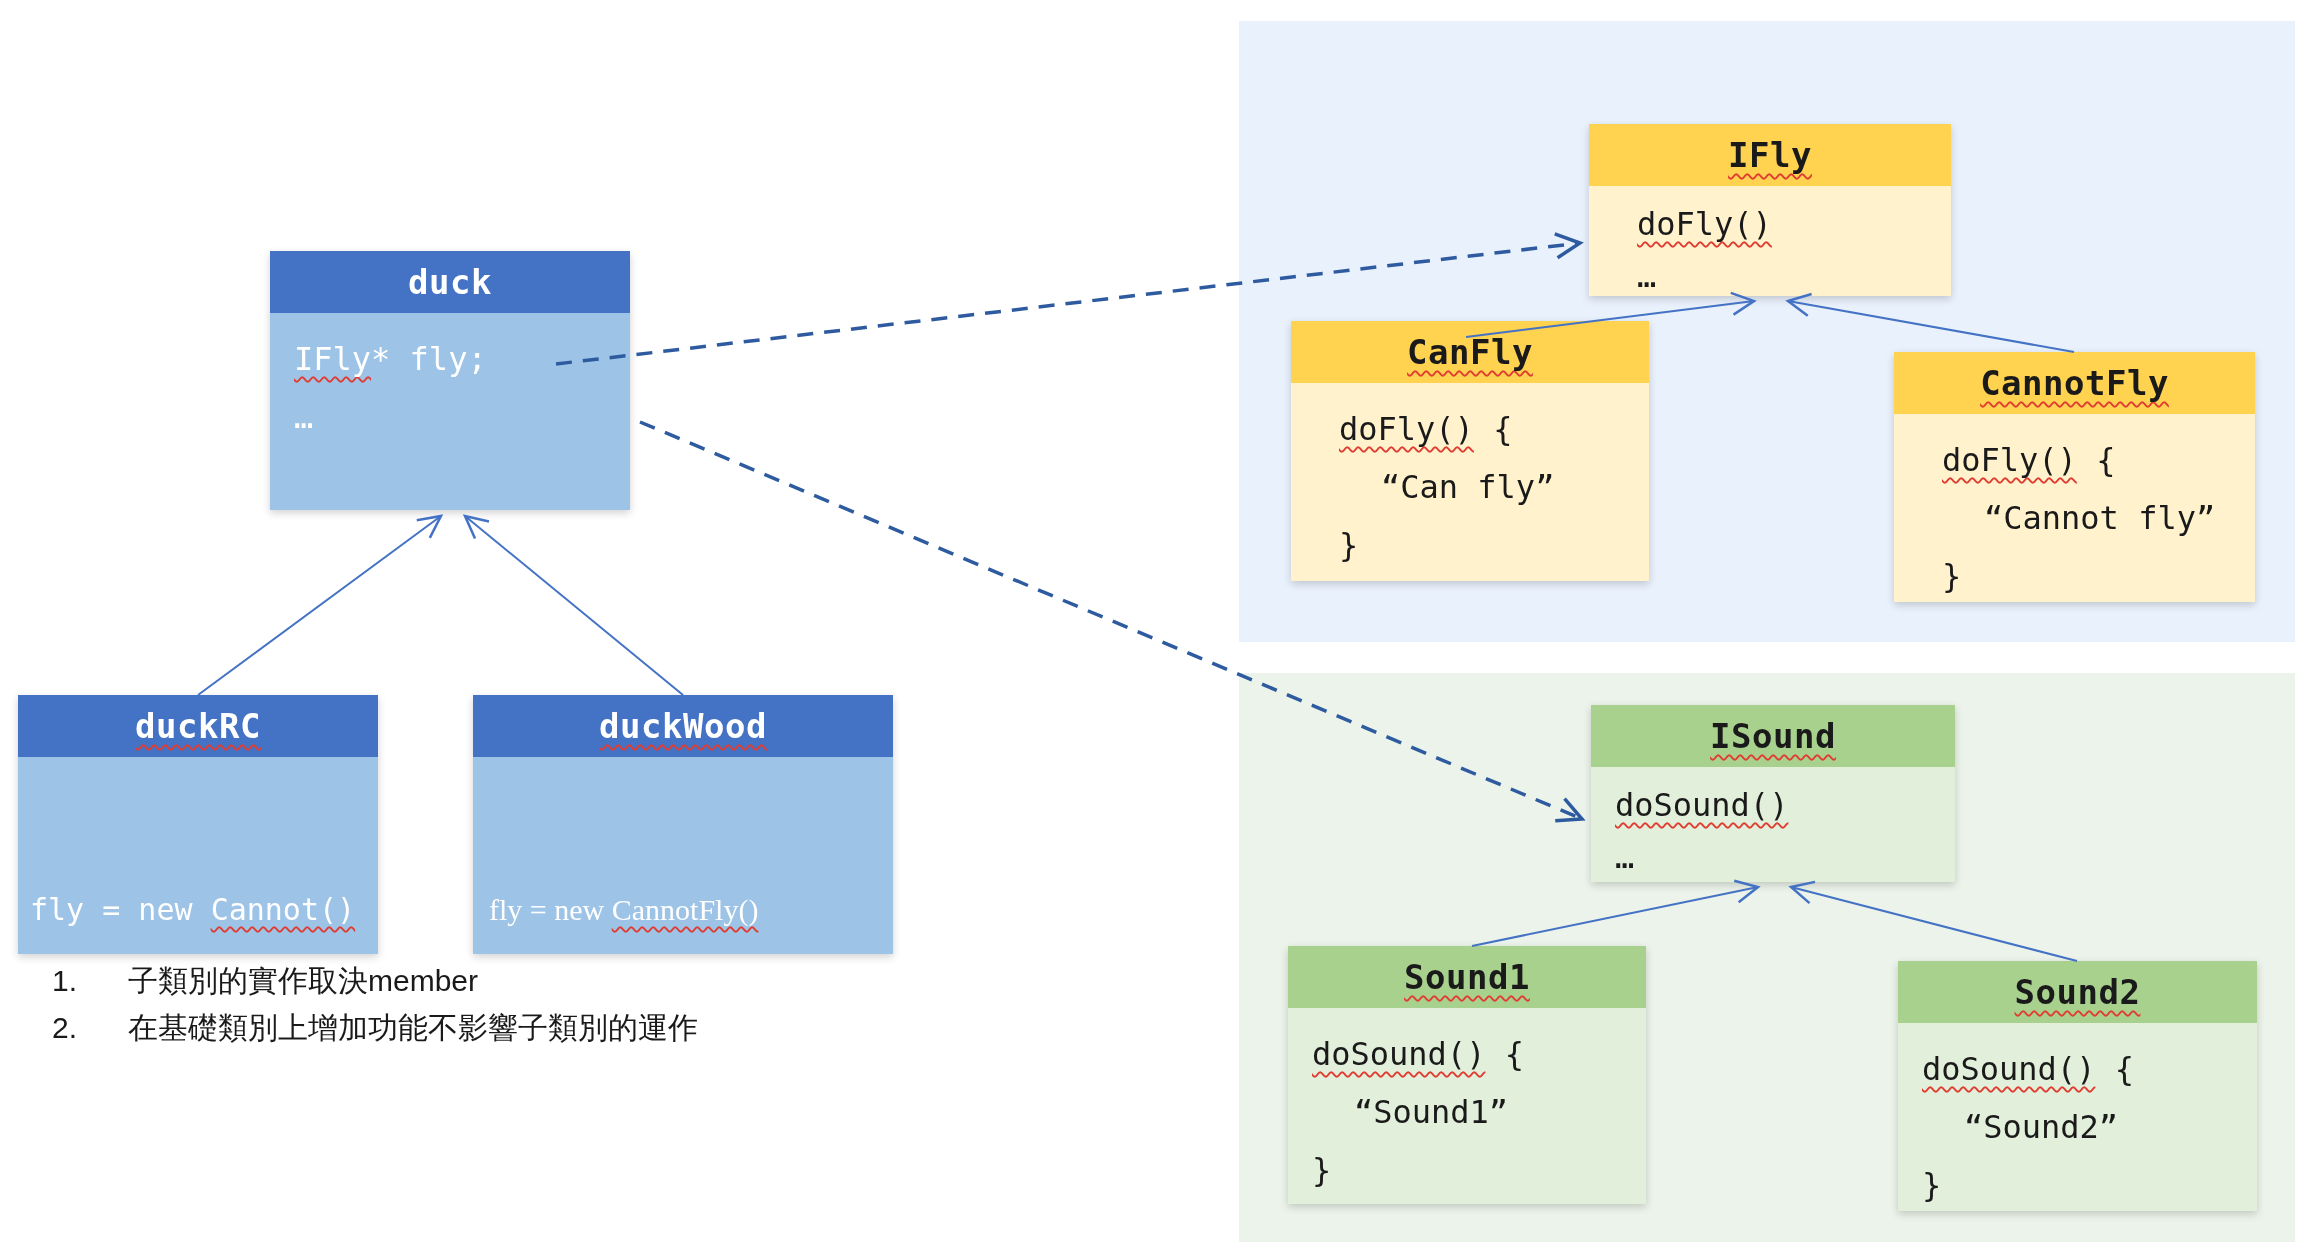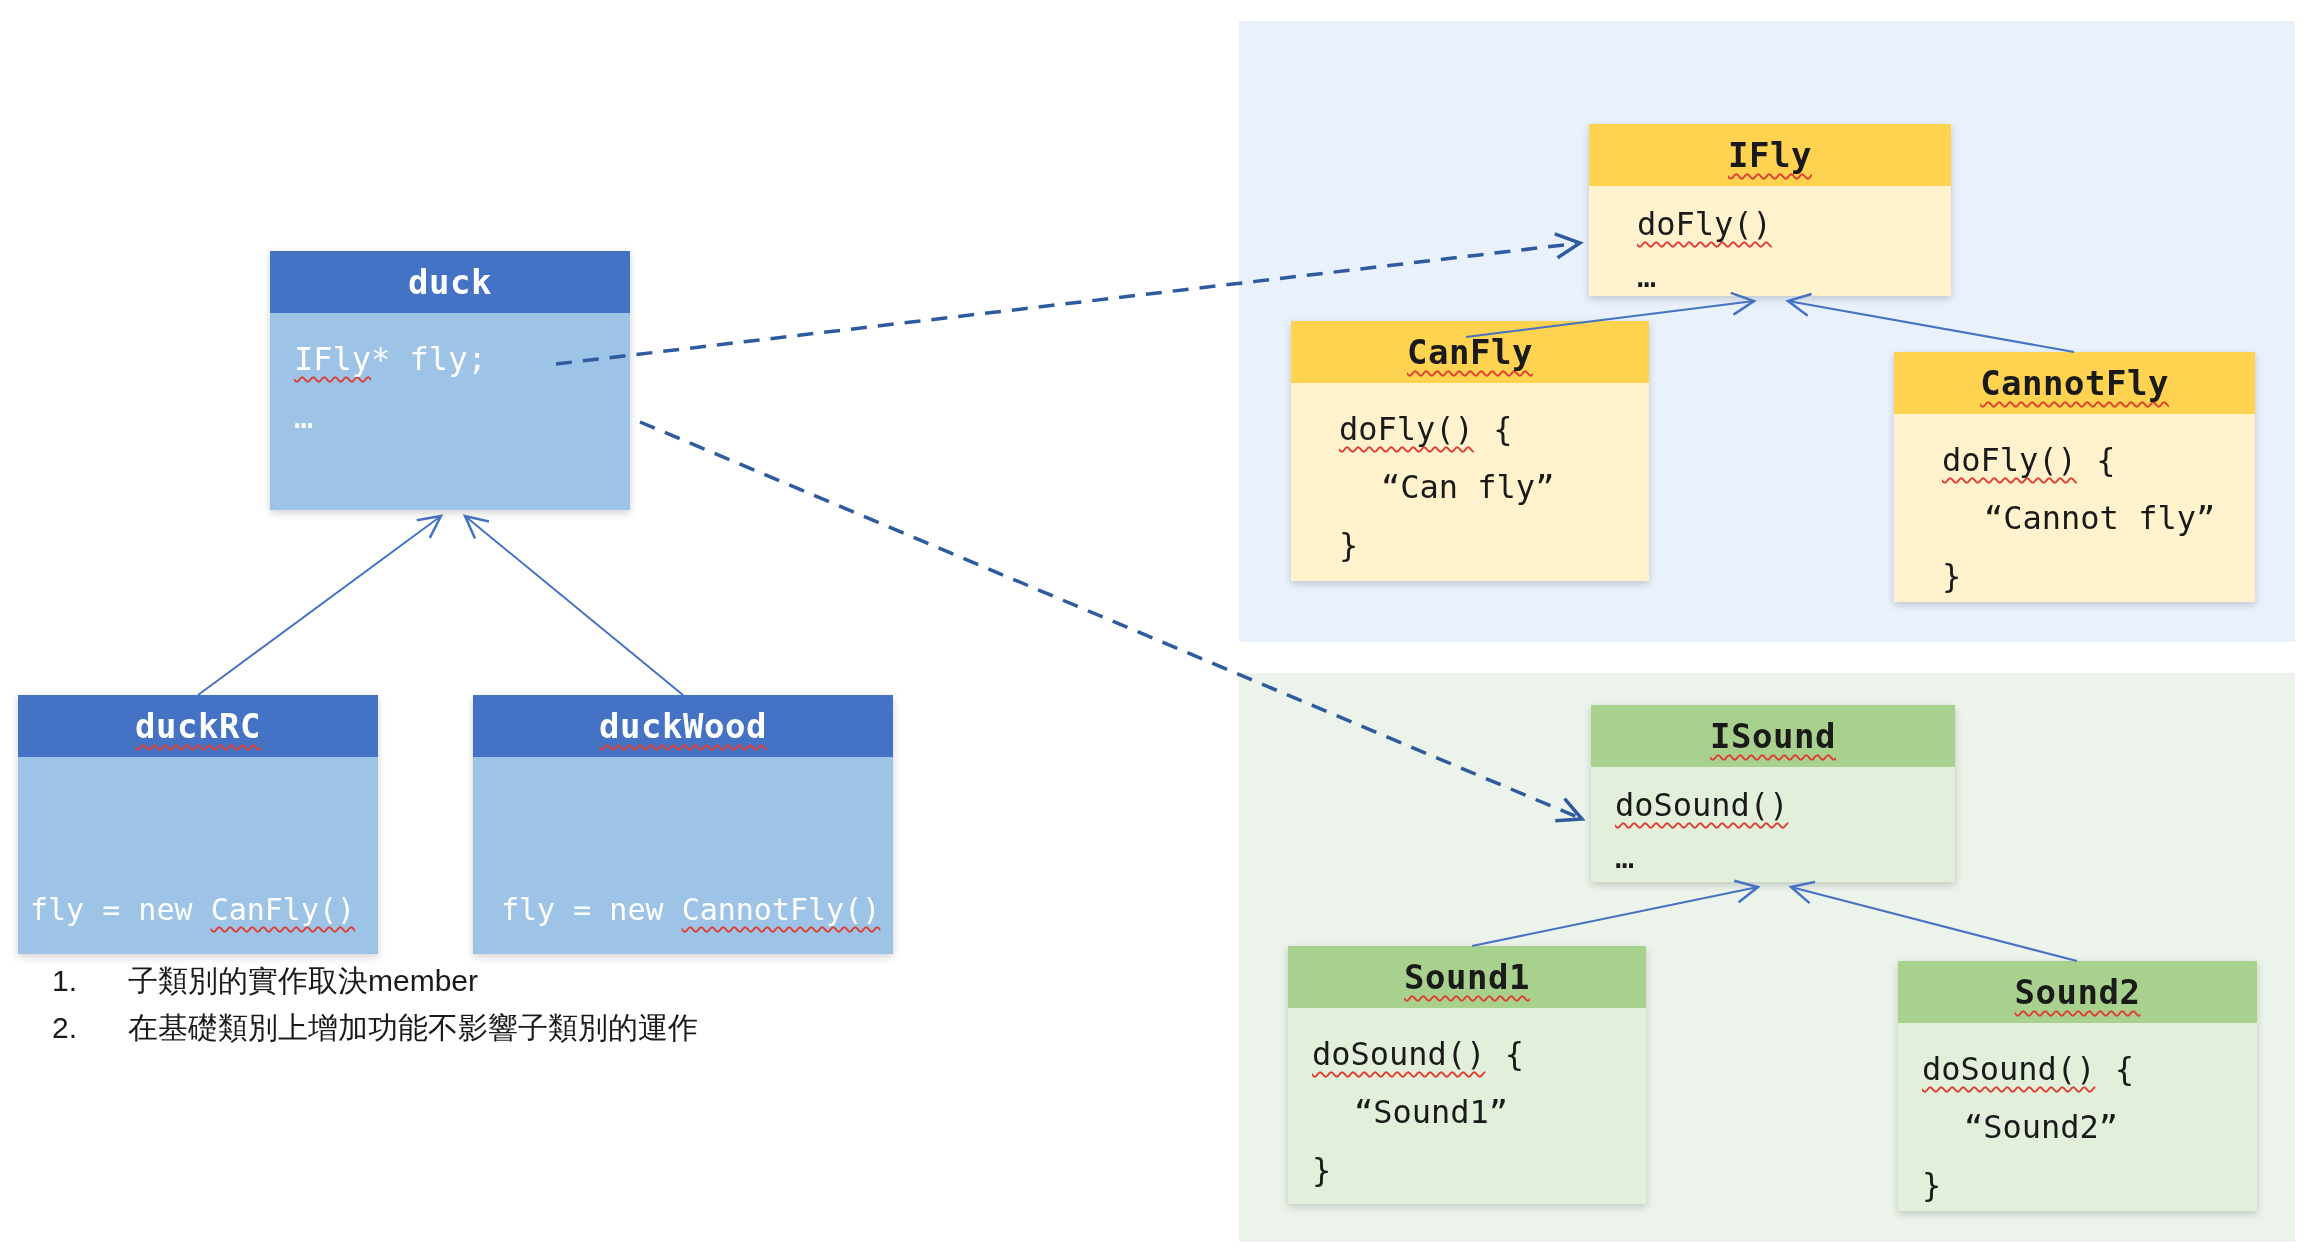--- a/index.html
+++ b/index.html
@@ -55,29 +55,29 @@
       <div class="code-line"><span class="wavy">IFly</span><span>* fly;</span></div>
       <div class="code-line">…</div>
     </div>
   </div>
 
   <div class="classbox blue-box" style="left:18px;top:695px;width:360px;height:259px;">
     <div class="hdr">
       <span class="wavy">duckRC</span>
     </div>
     <div class="bod lower-body" style="height:197px;padding-left:12px;padding-right:8px;">
-      <div class="code-line small"><span>fly = new </span><span class="wavy">CanFly()</span></div>
+      <div class="code-line small"><span>fly = new </span><span class="wavy">Cannot()</span></div>
     </div>
   </div>
 
   <div class="classbox blue-box" style="left:473px;top:695px;width:420px;height:259px;">
     <div class="hdr">
       <span class="wavy">duckWood</span>
     </div>
-    <div class="bod lower-body" style="height:197px;padding-left:28px;padding-right:8px;">
+    <div class="bod lower-body" style="height:197px;padding-left:16px;padding-right:8px;font-family:Liberation Serif, serif;">
       <div class="code-line small"><span>fly = new </span><span class="wavy">CannotFly()</span></div>
     </div>
   </div>
 
   <div class="classbox gold-box" style="left:1589px;top:124px;width:362px;height:172px;">
     <div class="hdr">
       <span class="wavy">IFly</span>
     </div>
     <div class="bod" style="height:110px;padding-top:14px;gap:4px;">
       <div class="code-line"><span class="wavy">doFly()</span></div>

